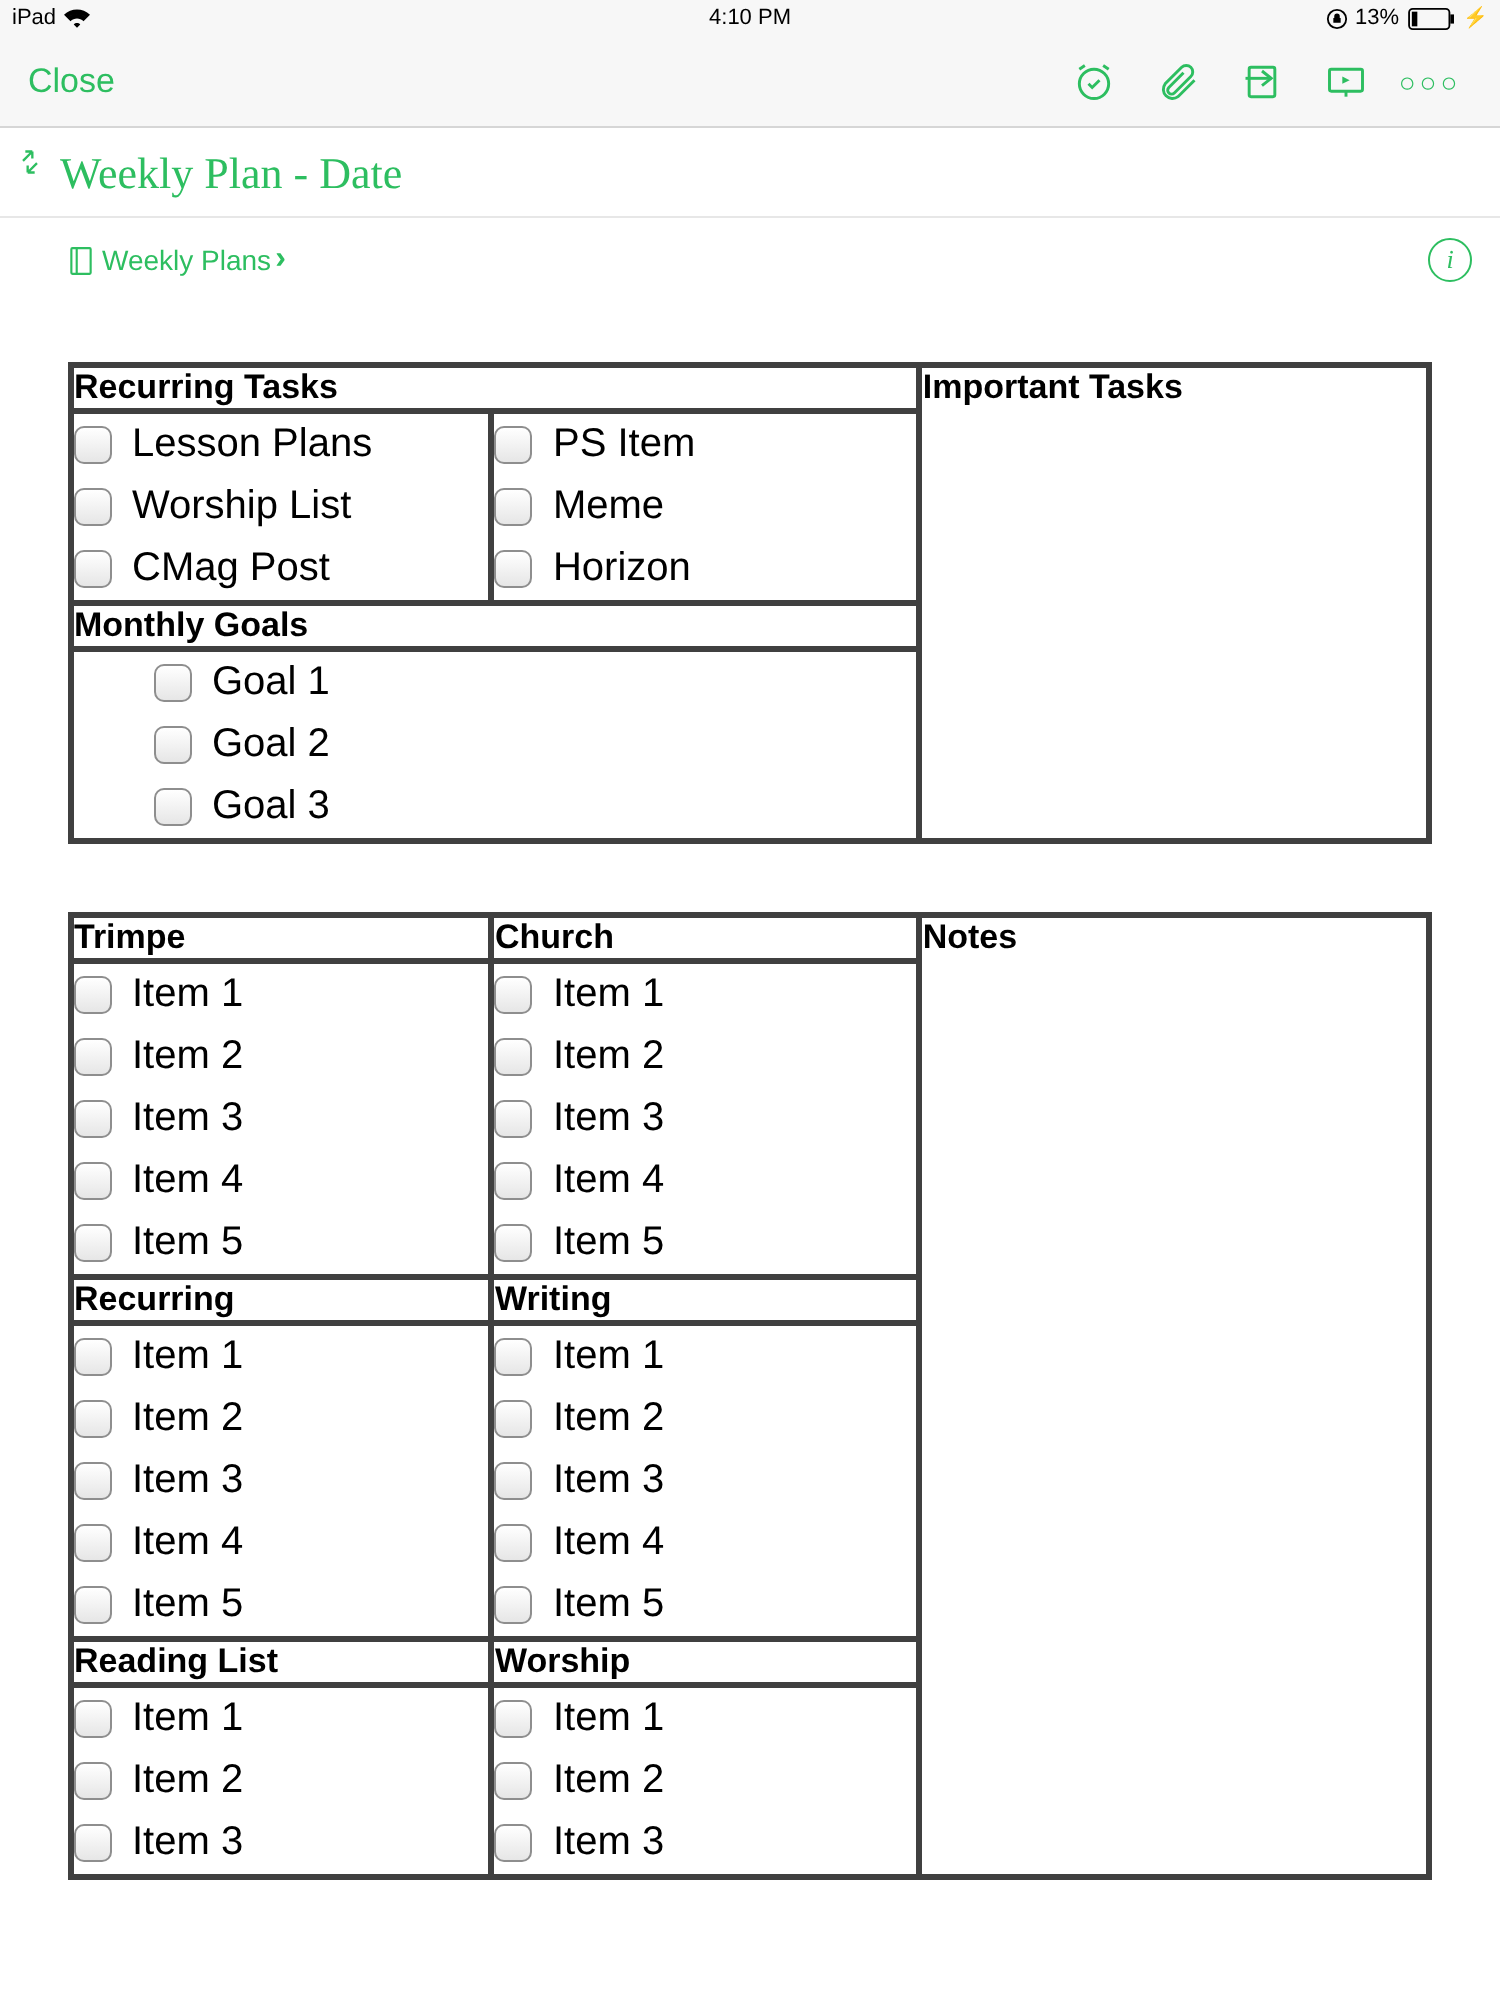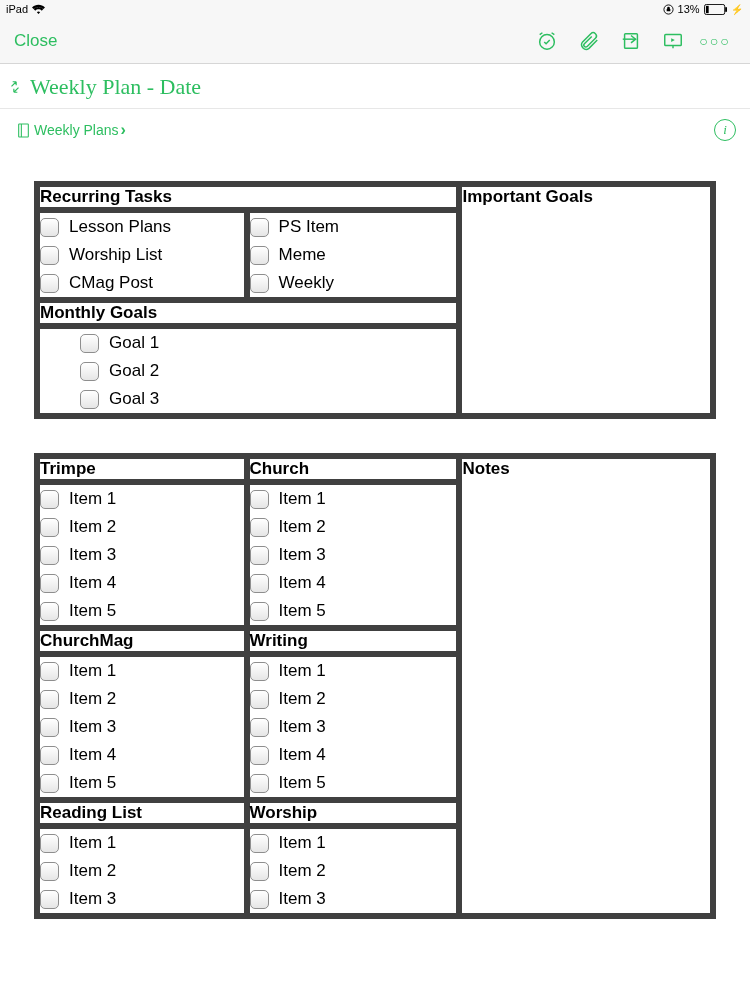--- a/index.html
+++ b/index.html
@@ -51,37 +51,37 @@
     width: 42px; height: 46px;
     display: flex; align-items: center; justify-content: center;
     color: #2dbe60;
     cursor: pointer;
   }
   .tb-icon svg { width: 22px; height: 22px; }
   .tb-more { letter-spacing: 2px; color:#2dbe60; font-size:14px; }
 
   
   .title-row {
-    display: flex; align-items: center;
+    display: flex; align-items: flex-start;
     padding: 10px 26px 8px 6px;
     border-bottom: 1px solid #e7e7e7;
     gap: 6px;
   }
   .collapse-icon { color:#2dbe60; width:18px; display:flex; justify-content:center;}
   .note-title {
     color: #2dbe60;
     font-family: Georgia, "Times New Roman", serif;
     font-size: 22px;
     font-weight: 400;
   }
 
   
   .breadcrumb-row {
     display:flex; align-items:center;
-    padding: 10px 14px 6px 17px;
+    padding: 10px 14px 6px 34px;
     justify-content: center;
   }
   .nb-icon { color:#2dbe60; margin-right:4px; display:flex;}
   .breadcrumb {
     color:#2dbe60; font-size:14px;
   }
   .chev { color:#2dbe60; font-weight:bold; margin-left:2px;}
   .info-icon {
     margin-left:auto; color:#2dbe60;
     width:22px; height:22px; border:1.5px solid #2dbe60; border-radius:50%;
@@ -93,21 +93,21 @@
   .note-body {
     padding: 34px 34px 0 34px;
   }
 
   table.plan {
     border-collapse: collapse;
     width: 100%;
     table-layout: fixed;
   }
   table.plan td, table.plan th {
-    border: 6px solid #404040;
+    border: 3px solid #404040;
     vertical-align: top;
     padding: 0;
     text-align: left;
   }
   .hdr {
     font-weight: 700;
     font-size: 17px;
     padding: 5px 8px;
   }
   .cell-pad { padding: 6px 8px 8px 10px; }
@@ -120,41 +120,42 @@
   }
   .chk-row.wide { padding: 4px 0; margin-left: 40px; }
   .chk {
     width: 19px; height: 19px;
     border: 1px solid #8e8e8e;
     border-radius: 5px;
     background: linear-gradient(#ffffff, #e6e6e6);
     flex-shrink: 0;
     cursor: pointer;
   }
-  .chk-label { font-size: 17px; }
+  .chk-label { font-size: 20px; }
 
   .top-table { margin-bottom: 34px; }
 
   
   .col-narrow { width: 31%; }
   .col-narrow2 { width: 31.5%; }
   .col-right  { width: 37.5%; }
 </style>
 </head>
 <body>
 
 <div class="status-bar">
   <div class="status-left">
     <span>iPad</span>
     <span class="wifi-icon">
       <svg width="13" height="10" viewBox="0 0 24 18">
           <path fill="#000" d="M12 18l-3-3c1.7-1.7 4.3-1.7 6 0l-3 3zm-6-6l-3-3c5-5 13-5 18 0l-3 3c-3.3-3.3-8.7-3.3-12 0zM0 6C6.6-.6 17.4-.6 24 6l-3 3C16.2 4.2 7.8 4.2 3 9L0 6z"></path>
         </svg>
     </span>
   </div>
+  <div class="status-center">4:10 PM</div>
   <div class="status-right">
     <span class="lock-icon">
       <svg width="11" height="11" viewBox="0 0 24 24">
           <circle cx="12" cy="12" r="10" fill="none" stroke="#000" stroke-width="2"></circle>
           <path d="M9 11V9a3 3 0 016 0v2h1v5H8v-5h1z" fill="#000"></path>
         </svg>
     </span>
     <span>13%</span>
     <span class="battery-icon">
       <svg width="24" height="11" viewBox="0 0 26 12">
@@ -225,21 +226,21 @@
 
   <table class="plan top-table">
     <colgroup>
         <col class="col-narrow">
         <col class="col-narrow2">
         <col class="col-right">
       </colgroup>
     <tbody>
         <tr>
       <td colspan="2" class="hdr">Recurring Tasks</td>
-      <td class="hdr" rowspan="4" style="vertical-align:top;">Important Goals</td>
+      <td class="hdr" rowspan="4" style="vertical-align:top;">Important Tasks</td>
     </tr>
     <tr>
       <td class="cell-pad">
         <div class="chk-row">
               <span class="chk"></span>
               <span class="chk-label">Lesson Plans</span>
             </div>
         <div class="chk-row">
               <span class="chk"></span>
               <span class="chk-label">Worship List</span>
@@ -253,21 +254,21 @@
         <div class="chk-row">
               <span class="chk"></span>
               <span class="chk-label">PS Item</span>
             </div>
         <div class="chk-row">
               <span class="chk"></span>
               <span class="chk-label">Meme</span>
             </div>
         <div class="chk-row">
               <span class="chk"></span>
-              <span class="chk-label">Weekly</span>
+              <span class="chk-label">Horizon</span>
             </div>
       </td>
     </tr>
     <tr>
       <td colspan="2" class="hdr">Monthly Goals</td>
     </tr>
     <tr>
       <td colspan="2" class="cell-pad">
         <div class="chk-row wide">
               <span class="chk"></span>
@@ -340,21 +341,21 @@
               <span class="chk-label">Item 4</span>
             </div>
         <div class="chk-row">
               <span class="chk"></span>
               <span class="chk-label">Item 5</span>
             </div>
       </td>
     </tr>
 
     <tr>
-      <td class="hdr">ChurchMag</td>
+      <td class="hdr">Recurring</td>
       <td class="hdr">Writing</td>
     </tr>
     <tr>
       <td class="cell-pad">
         <div class="chk-row">
               <span class="chk"></span>
               <span class="chk-label">Item 1</span>
             </div>
         <div class="chk-row">
               <span class="chk"></span>

